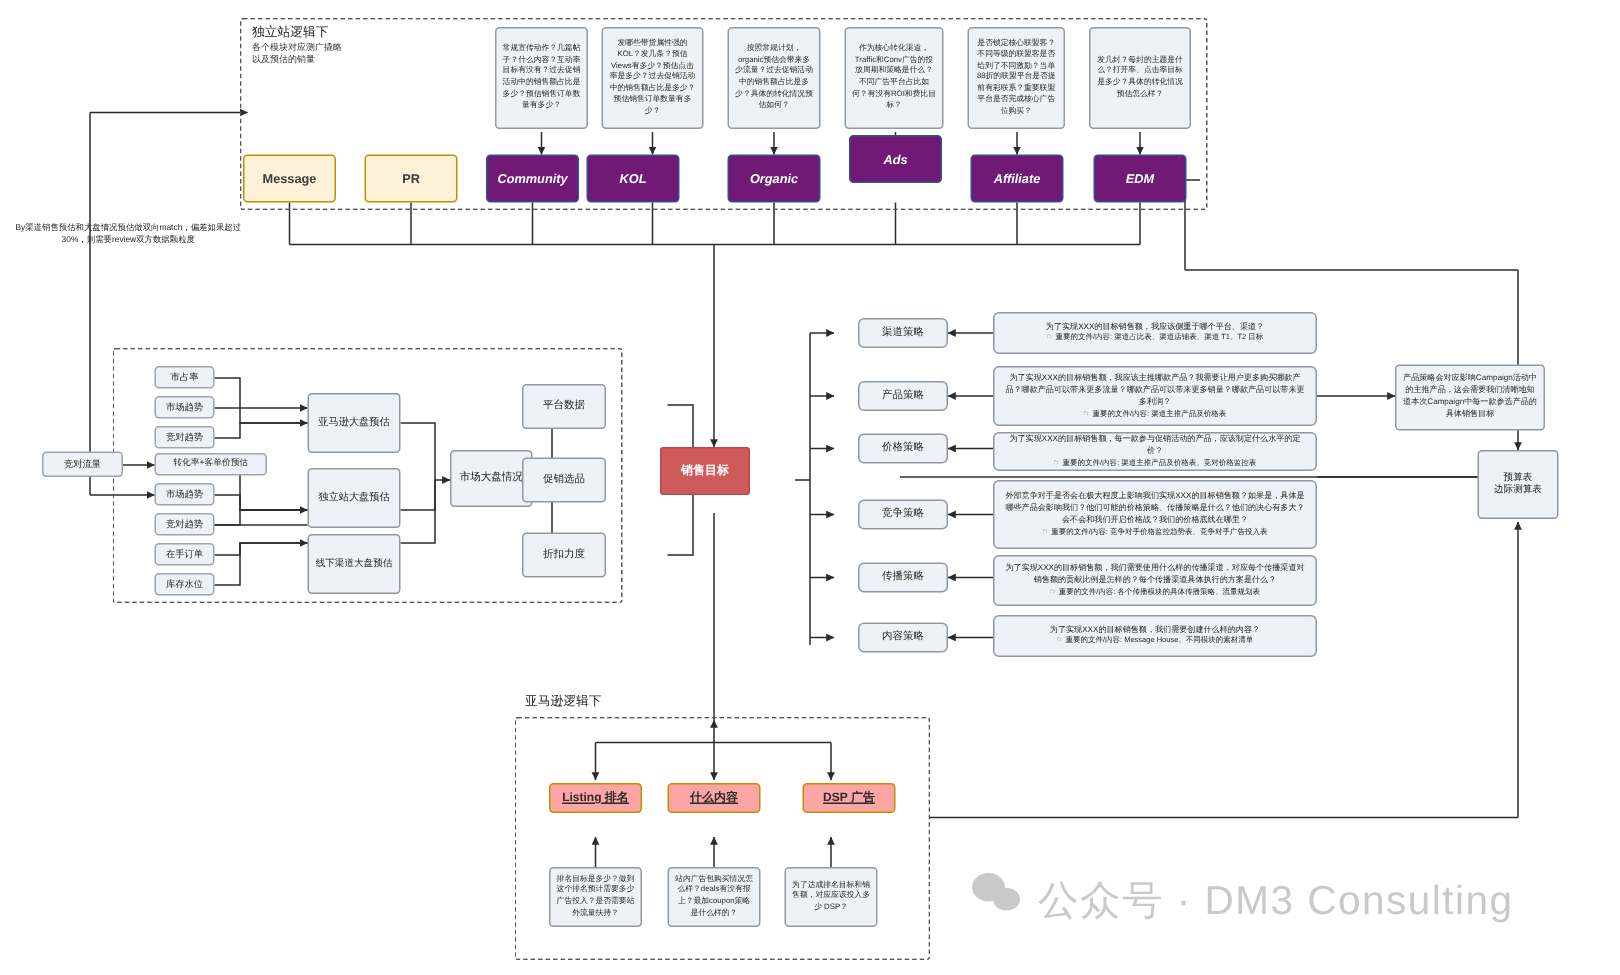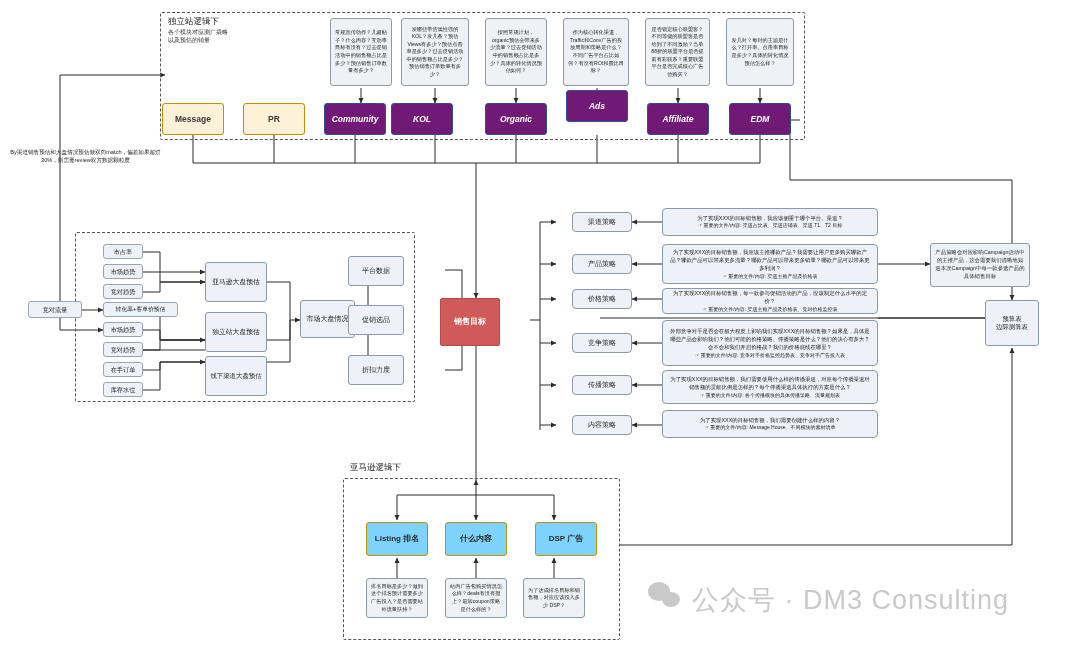--- a/index.html
+++ b/index.html
@@ -70,22 +70,22 @@
   .sdesc{
     position:absolute;box-sizing:border-box;
     border:1px solid #8e99a6;background:#eef1f7;color:#1b1b1b;
     font-size:5.4px;line-height:1.55;border-radius:4px;
     padding:4px 6px;text-align:center;
     display:flex;flex-direction:column;align-items:center;justify-content:center;
   }
   .sdesc .fileline{font-size:5px;color:#222;}
   
   .amz{
-    width:62px;height:34px;font-size:8px;font-weight:bold;
-    border:1.4px solid #bf9000;background:#7dd3fc;color:#2b2b2b;
+    width:62px;height:20px;font-size:8px;font-weight:bold;
+    border:1.4px solid #bf9000;background:#fca5a5;color:#2b2b2b;text-decoration:underline;
   }
   .note{position:absolute;font-size:5.6px;color:#222;line-height:1.5;text-align:center;}
 
   
   #watermark{
     position:absolute;display:flex;align-items:flex-start;gap:10px;
     color:#c9c9c9;font-size:27px;letter-spacing:1px;user-select:none;
   }
   #watermark .wchat{width:34px;height:28px;position:relative;flex:0 0 auto;}
   #watermark .wchat .b1,#watermark .wchat .b2{
@@ -238,21 +238,21 @@
 
   <div class="node est" style="left:205px;top:262px;width:62px;height:40px;">亚马逊大盘预估</div>
   <div class="node est" style="left:205px;top:312px;width:62px;height:40px;">独立站大盘预估</div>
   <div class="node est" style="left:205px;top:356px;width:62px;height:40px;font-size:6.4px;">线下渠道大盘预估</div>
 
   <div class="node mkt" style="left:300px;top:300px;width:55px;height:38px;">市场大盘情况</div>
   <div class="node mkt" style="left:348px;top:256px;width:56px;height:30px;left:348px;">平台数据</div>
   <div class="node mkt" style="left:348px;top:305px;width:56px;height:30px;">促销选品</div>
   <div class="node mkt" style="left:348px;top:355px;width:56px;height:30px;">折扣力度</div>
 
-  <div class="node goal" style="left:440px;top:298px;width:60px;height:48px;">销售目标</div>
+  <div class="node goal" style="left:440px;top:298px;width:60px;height:32px;">销售目标</div>
 
   <div class="node strat" style="left:572px;top:212px;width:60px;height:20px;">渠道策略</div>
   <div class="node strat" style="left:572px;top:254px;width:60px;height:20px;">产品策略</div>
   <div class="node strat" style="left:572px;top:289px;width:60px;height:20px;">价格策略</div>
   <div class="node strat" style="left:572px;top:333px;width:60px;height:20px;">竞争策略</div>
   <div class="node strat" style="left:572px;top:375px;width:60px;height:20px;">传播策略</div>
   <div class="node strat" style="left:572px;top:415px;width:60px;height:20px;">内容策略</div>
 
   <div class="sdesc" style="left:662px;top:208px;width:216px;height:28px;">
     <div>为了实现XXX的目标销售额，我应该侧重于哪个平台、渠道？</div>

